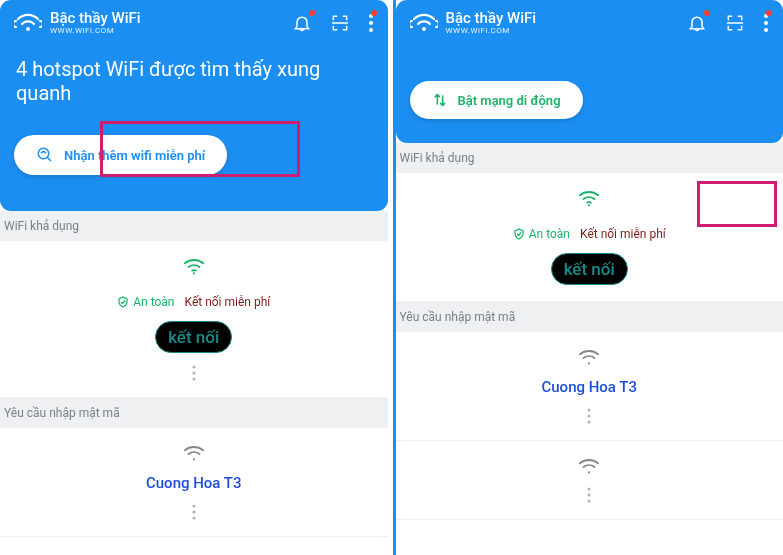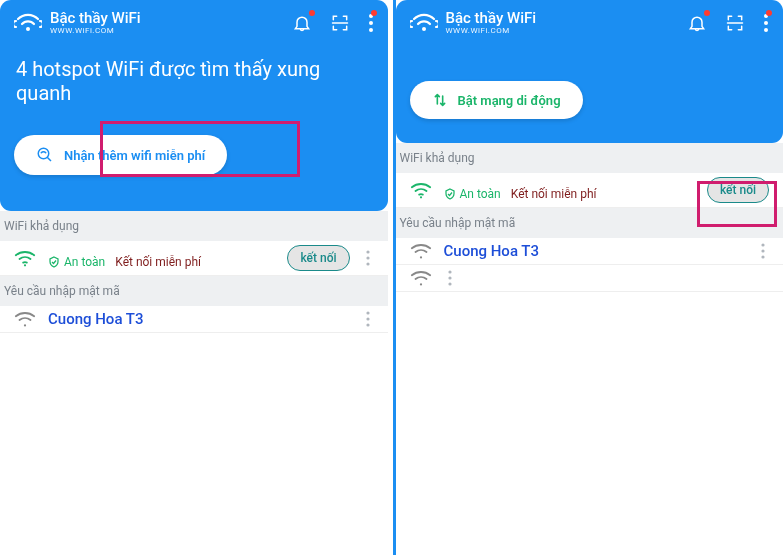--- a/index.html
+++ b/index.html
@@ -14,28 +14,28 @@
     .app-url { font-size: 8px; letter-spacing: .5px; opacity: .9;}
     .tb-icons { display: flex; align-items: center; gap: 18px; }
     .tb-icon { color: #fff; position: relative; }
     .dot { position: absolute; top: -3px; right: -3px; width: 6px; height: 6px; background: #ff3b30; border-radius: 50%; }
     .headline { font-size: 20px; font-weight: 400; margin: 22px 2px 26px; }
     .cta-wrap { display: flex; justify-content: flex-start; padding: 4px 0 6px;}
     .cta { background: #fff; border-radius: 24px; padding: 11px 22px; display: flex; align-items: center; gap: 10px; color: #1b8ef2; font-weight: 600; font-size: 13px; box-shadow: 0 2px 4px rgba(0,0,0,.15); cursor: pointer; }
     .cta-green { color: #1bb56a; }
     .annot { position: absolute; border: 3px solid #d01d6e; pointer-events: none; }
     .section-hdr { background: #eef0f2; color: #79818a; font-size: 12px; padding: 8px 4px; }
-    .row { display: flex; align-items: center; padding: 4px 14px; border-bottom: 1px solid #eee; gap: 12px; background:#fff;}
+    .row { display: flex; align-items: center; padding: 16px 14px; border-bottom: 1px solid #eee; gap: 12px; background:#fff;flex-direction:column;}
     .wifi-icon { width: 22px; display: flex; justify-content:center; color:#888;}
     .net-main { flex: 1; display:flex; flex-direction:column; gap:4px;}
     .net-name { font-size: 15px; color: #1d4ed8; font-weight: 500;}
     .sub { display: flex; align-items: center; gap: 10px; font-size: 12px;}
     .safe { color: #1bb56a; display:flex; align-items:center; gap:4px;}
     .free { color: #7f1d1d; }
-    .connect-btn { border: 1.5px solid #1a8a8a; color: #1a8a8a; background:#e5e5e5; border-radius: 16px; padding: 5px 12px; font-size: 12px; font-weight:500; cursor:pointer;}
+    .connect-btn { border: 1.5px solid #1a8a8a; color: #1a8a8a; background:#000000; border-radius: 16px; padding: 5px 12px; font-size: 17px; font-weight:500; cursor:pointer;}
     .more { color: #b0b6bd; padding: 0 4px; cursor:pointer;}
     .svg-ic { display:block; }
   </style>
 </head>
 <body>
 
 <div class="pane">
   <div class="header tall">
     <div class="titlebar">
       <div class="logo-wrap">

